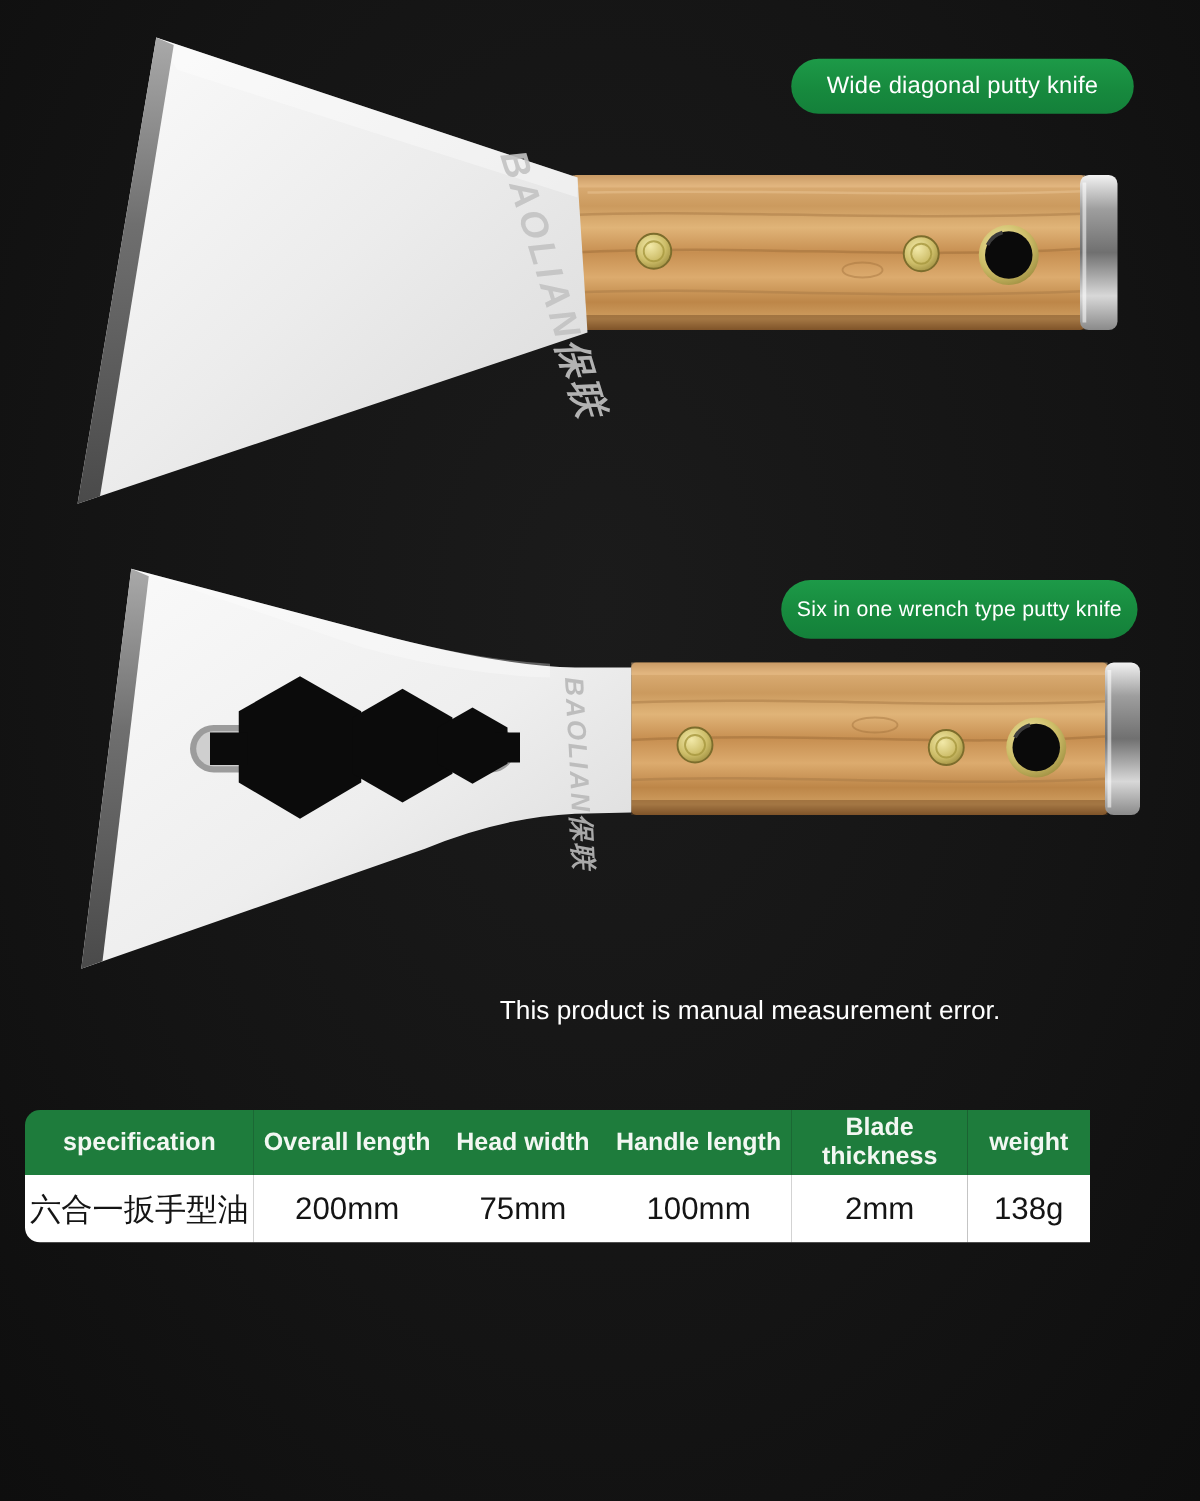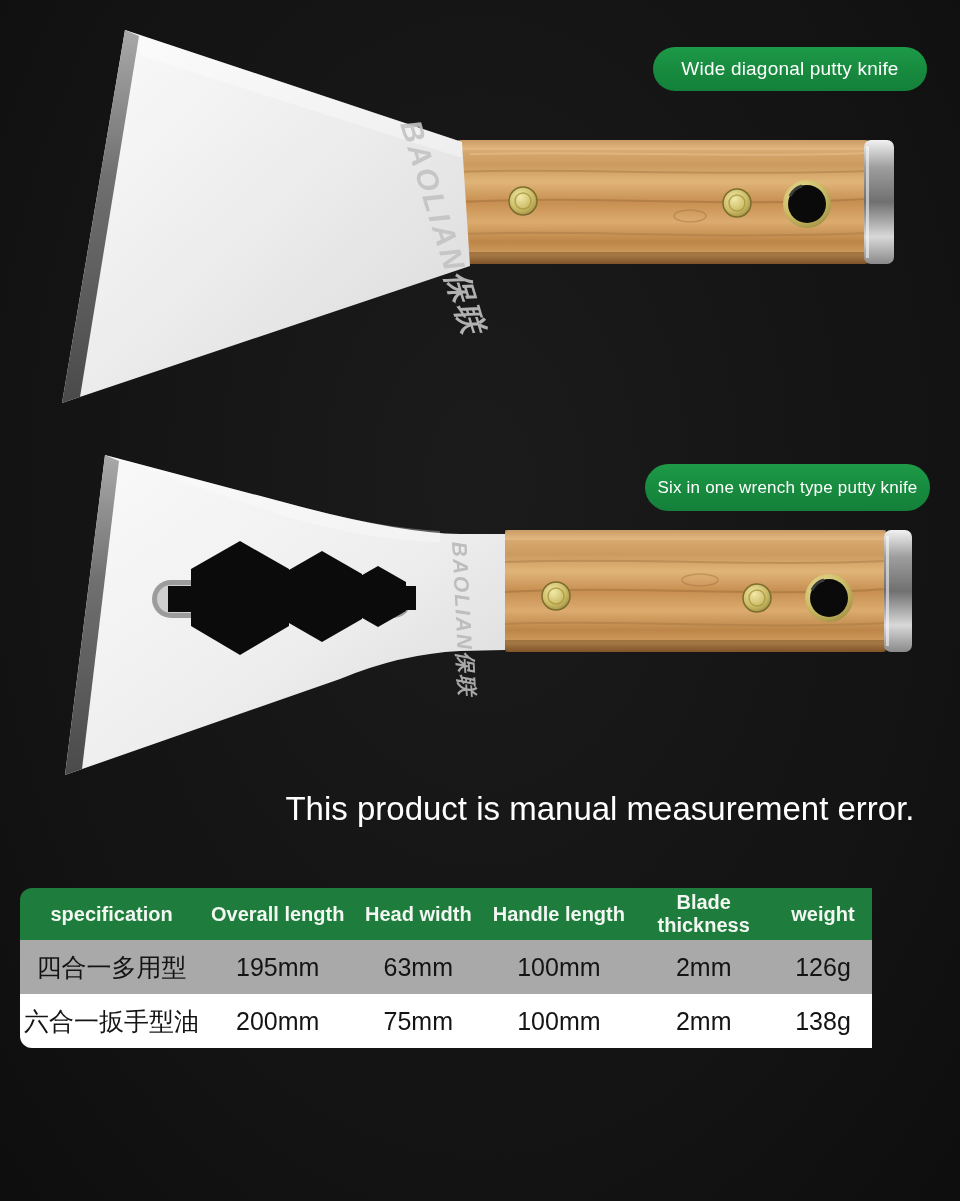--- a/index.html
+++ b/index.html
@@ -11,27 +11,27 @@
   }
   .stage{position:absolute;inset:0;}
   svg{position:absolute;left:0;display:block;}
   #knife1{top:0;}
   #knife2{top:430px;}
   .badge{
     position:absolute;
     background:linear-gradient(180deg,#1d9a48 0%,#178a3e 55%,#14803a 100%);
     color:#ffffff;border-radius:24px;
     display:flex;align-items:center;justify-content:center;
-    white-space:nowrap;letter-spacing:.2px;margin-left:20px;
+    white-space:nowrap;letter-spacing:.2px;
   }
   .badge-1{left:633px;top:47px;width:274px;height:44px;font-size:19px;}
   .badge-2{left:625px;top:464px;width:285px;height:47px;font-size:17px;}
   .disclaimer{
     position:absolute;left:240px;top:788px;width:720px;
-    text-align:center;color:#ffffff;font-size:33px;line-height:41px;font-weight:400;
+    text-align:center;color:#ffffff;font-size:21px;line-height:41px;font-weight:400;
   }
   .tableWrap{
     position:absolute;left:20px;top:888px;width:920px;
     border-radius:12px;overflow:hidden;
   }
   table.spec{border-collapse:collapse;width:852px;table-layout:fixed;}
   table.spec thead th{
     background:#1e7c3c;color:#f2f7f2;height:52px;
     font-size:20px;font-weight:600;text-align:center;padding:0;
   }
@@ -194,28 +194,20 @@
         <tr>
             <th>specification</th>
             <th>Overall length</th>
             <th>Head width</th>
             <th>Handle length</th>
             <th>Blade thickness</th>
             <th>weight</th>
           </tr>
       </thead>
       <tbody>
-          <tr class="alt">
-            <td>四合一多用型</td>
-            <td>195mm</td>
-            <td>63mm</td>
-            <td>100mm</td>
-            <td>2mm</td>
-            <td>126g</td>
-          </tr>
           <tr>
             <td>六合一扳手型油</td>
             <td>200mm</td>
             <td>75mm</td>
             <td>100mm</td>
             <td>2mm</td>
             <td>138g</td>
           </tr>
         </tbody>
     </table>

